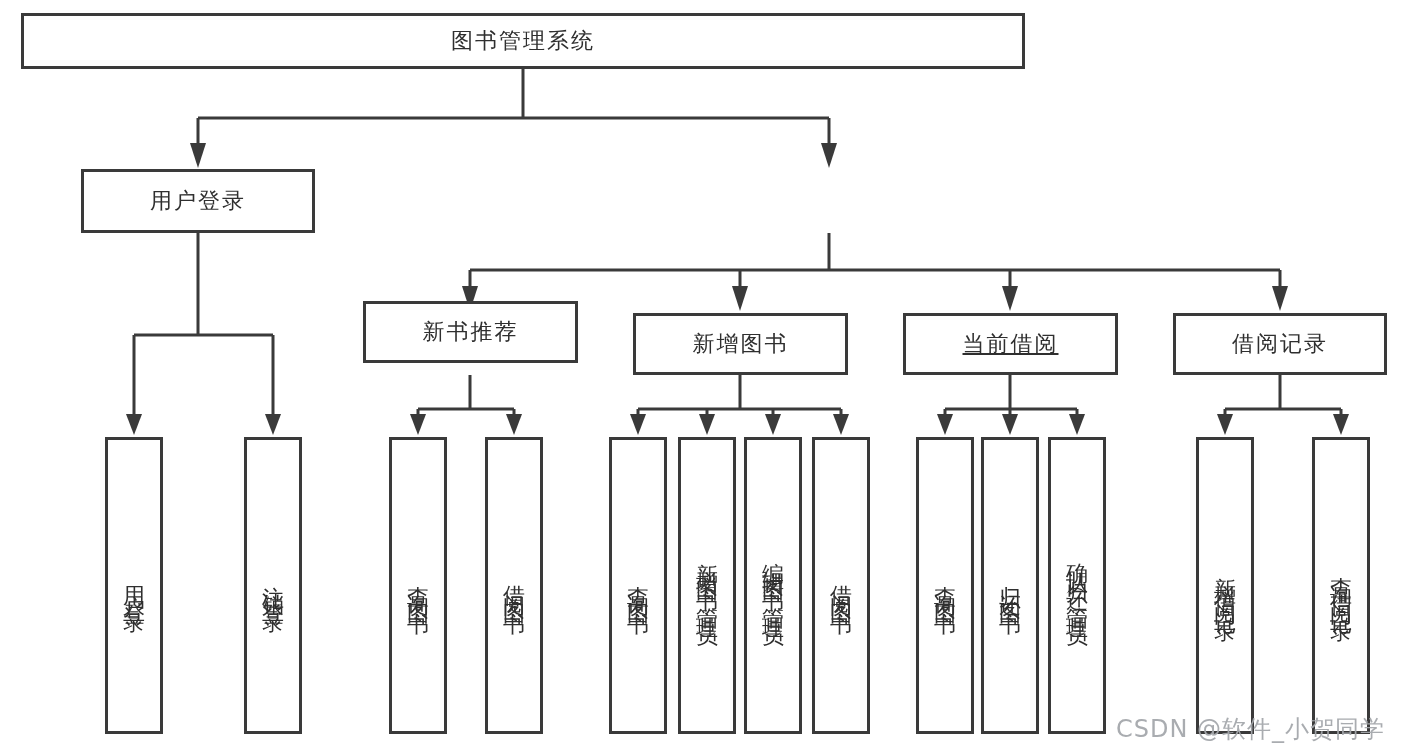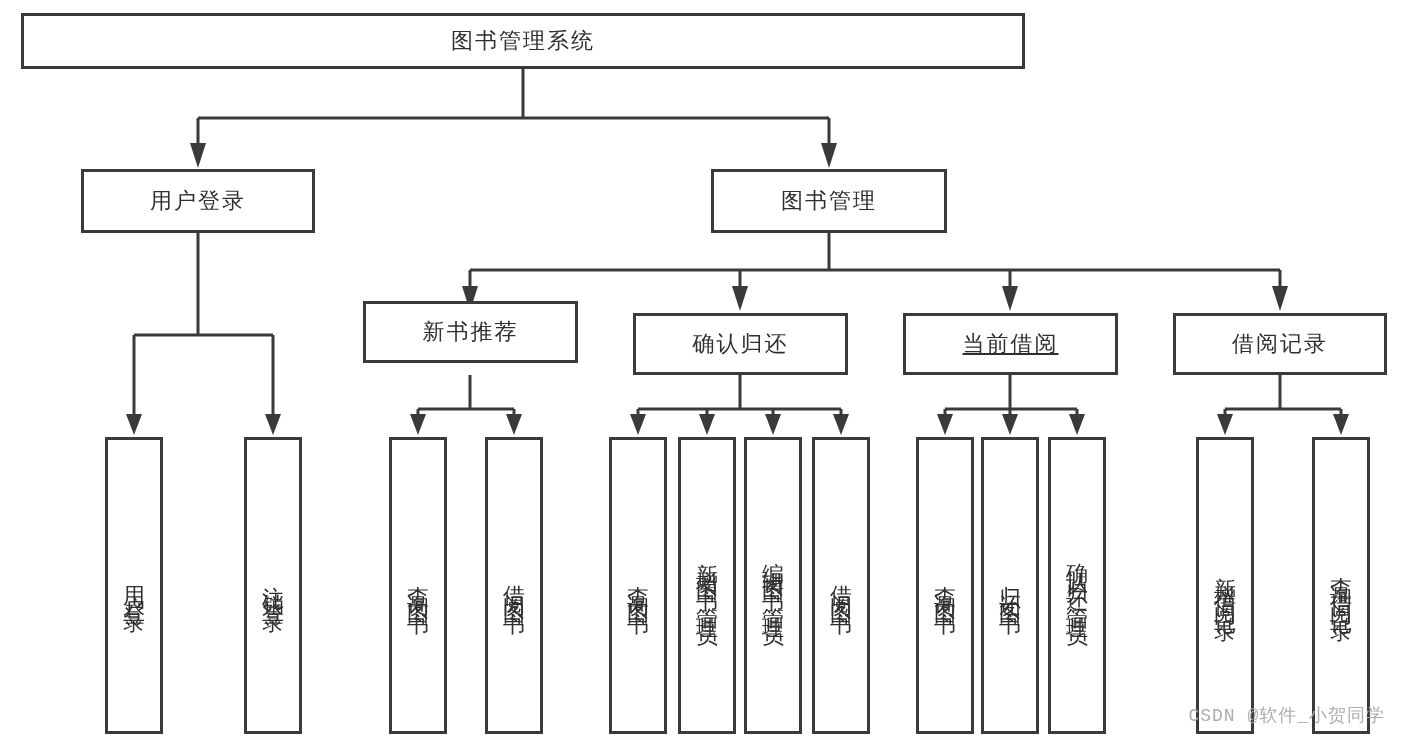--- a/index.html
+++ b/index.html
@@ -56,27 +56,26 @@
   .l-7  { left: 744px; }
   .l-8  { left: 812px; }
   .l-9  { left: 916px; }
   .l-10 { left: 981px; }
   .l-11 { left: 1048px; }
   .l-12 { left: 1196px; }
   .l-13 { left: 1312px; }
   .watermark {
     position: absolute;
     right: 20px;
-    bottom: 20px;
+    bottom: 2px;
     z-index: 5;
-    font-size: 18px;
+    font-size: 24px;
     letter-spacing: 1px;
     color: rgba(164, 168, 172, 0.95);
     white-space: nowrap;
-    font-family: Liberation Mono, monospace;
   }
 </style>
 </head>
 <body>
 
 <div class="canvas">
 
   <svg class="connectors" viewBox="0 0 1405 747" xmlns="http://www.w3.org/2000/svg">
     <path fill="none" stroke="#3a3a3a" stroke-width="3" d="
       M523 68 V118 M198 118 H829 M198 118 V150 M829 118 V150
@@ -109,29 +108,26 @@
     </g>
   </svg>
 
   <div class="box n-root">
     <span>图书管理系统</span>
   </div>
 
   <div class="box n-ulogin">
     <span>用户登录</span>
   </div>
-  <div class="box n-bmgmt">
-    <span>图书管理</span>
-  </div>
 
   <div class="box n-nbrec">
     <span>新书推荐</span>
   </div>
   <div class="box n-bborr">
-    <span>确认归还</span>
+    <span>新增图书</span>
   </div>
   <div class="box n-cborr">
     <span>当前借阅</span>
   </div>
   <div class="box n-brec">
     <span>借阅记录</span>
   </div>
 
   <div class="box leaf l-1">
     <span>用户登录</span>

